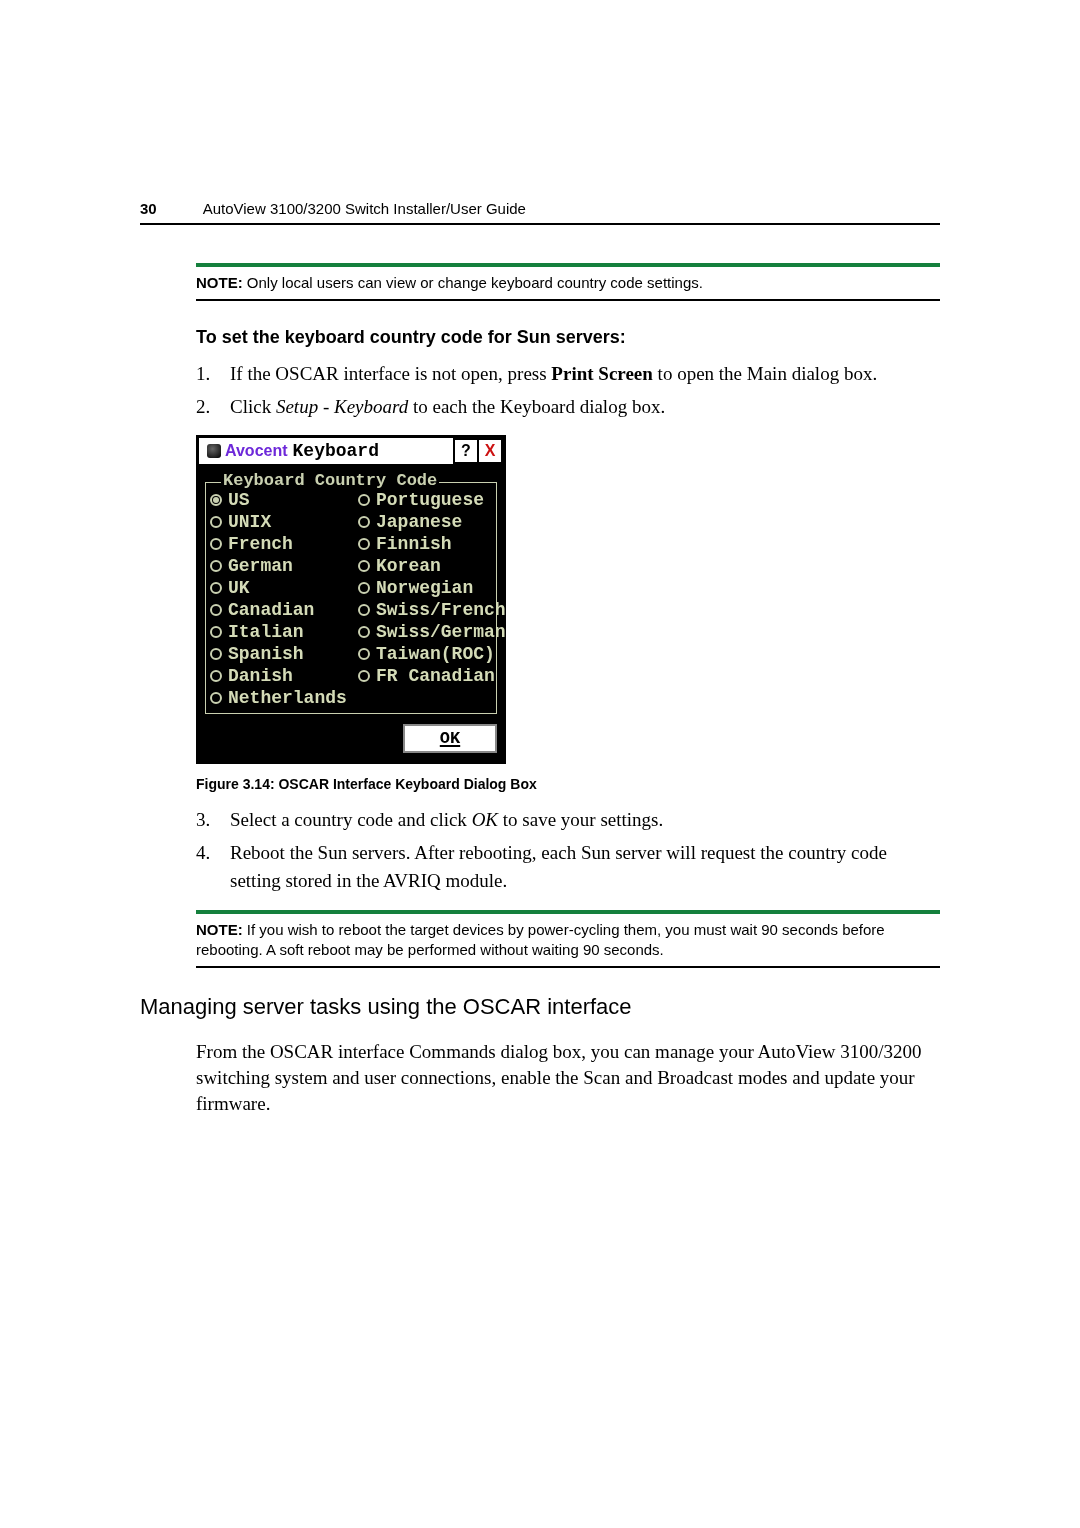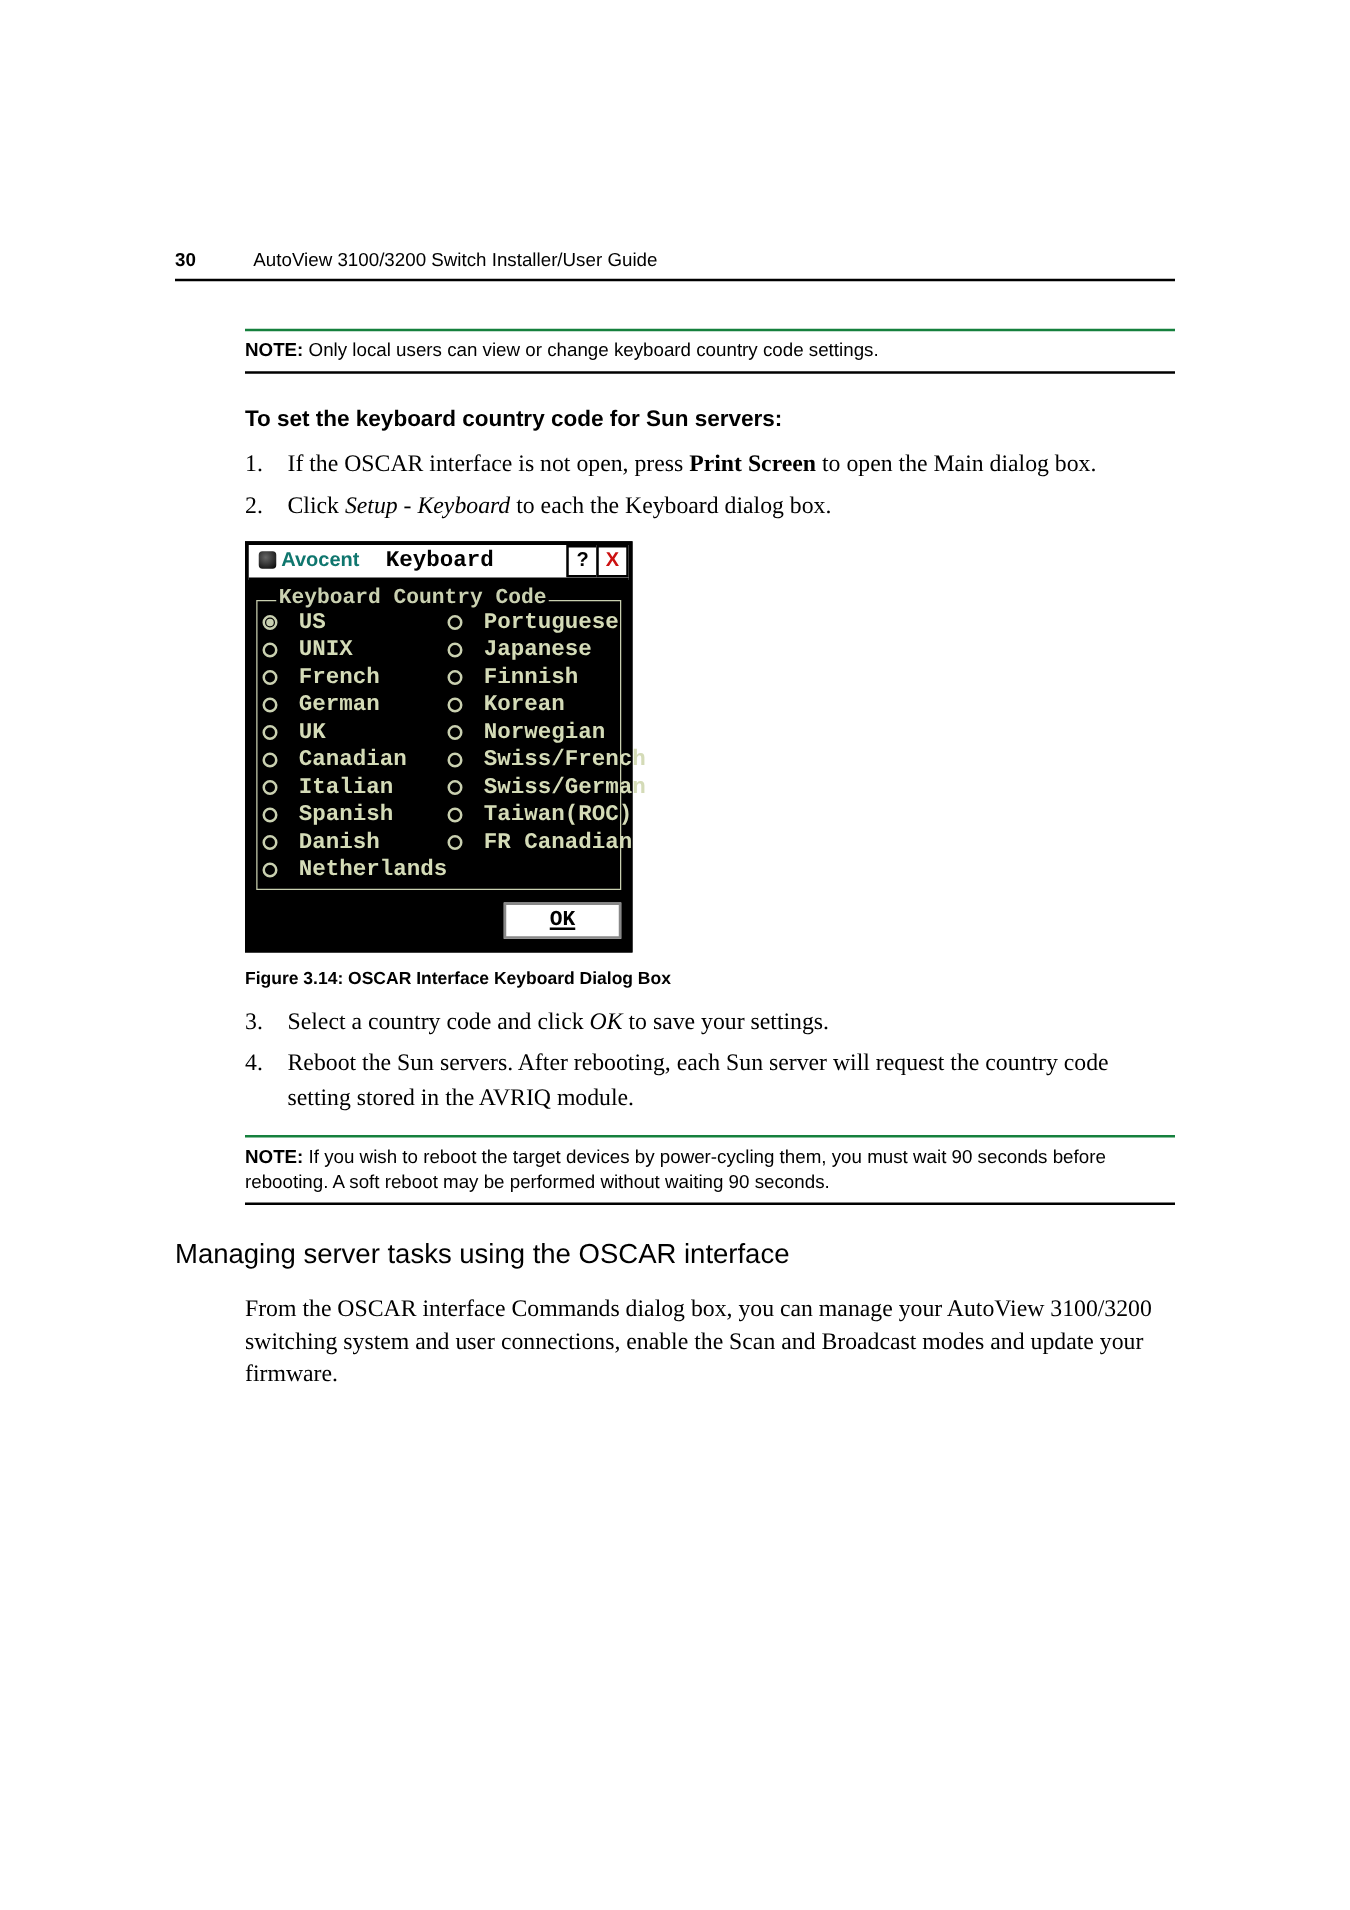--- a/index.html
+++ b/index.html
@@ -36,21 +36,21 @@
     margin-left: 56px;
     margin-right: 0;
   }
   .para {
     font-size: 19px;
     line-height: 1.35;
     margin-bottom: 14px;
   }
   .para em { font-style: italic; }
   .note-box {
-    border-top: 2px solid #15803d;
+    border-top: 4px solid #15803d;
     border-bottom: 2px solid #000;
     padding: 6px 0;
     font-family: Arial, Helvetica, sans-serif;
     font-size: 15px;
     line-height: 1.35;
     margin: 8px 0 26px 0;
   }
   .note-box .note-label { font-weight: bold; }
   .subhead {
     font-family: Arial, Helvetica, sans-serif;
@@ -96,24 +96,24 @@
     color: #000;
     display: flex;
     align-items: center;
     height: 26px;
     padding: 0 0 0 4px;
     border-bottom: 2px solid #000;
   }
   .dialog .titlebar .brand {
     font-family: Arial, Helvetica, sans-serif;
     font-weight: bold;
-    color: #0f766e;
+    color: #6d28d9;
     font-size: 16px;
     margin-left: 4px;
-    margin-right: 21px;
+    margin-right: 5px;
   }
   .dialog .titlebar .brand::before {
     content: "";
     display: inline-block;
     width: 14px; height: 14px;
     background: radial-gradient(circle at 40% 35%, #666, #000);
     border-radius: 3px;
     margin-right: 4px;
     vertical-align: -2px;
   }
@@ -158,21 +158,20 @@
     font-size: 17px;
   }
   .radiorow {
     display: flex;
     line-height: 22px;
   }
   .radiorow .col {
     display: flex;
     align-items: center;
     white-space: nowrap;
-    gap: 11px;
   }
   .radiorow .col.left { width: 148px; flex: 0 0 148px; }
   .radiorow .radio {
     width: 12px; height: 12px;
     border: 2px solid #c9d0b0;
     border-radius: 50%;
     display: inline-flex;
     align-items: center;
     justify-content: center;
     margin-right: 6px;

